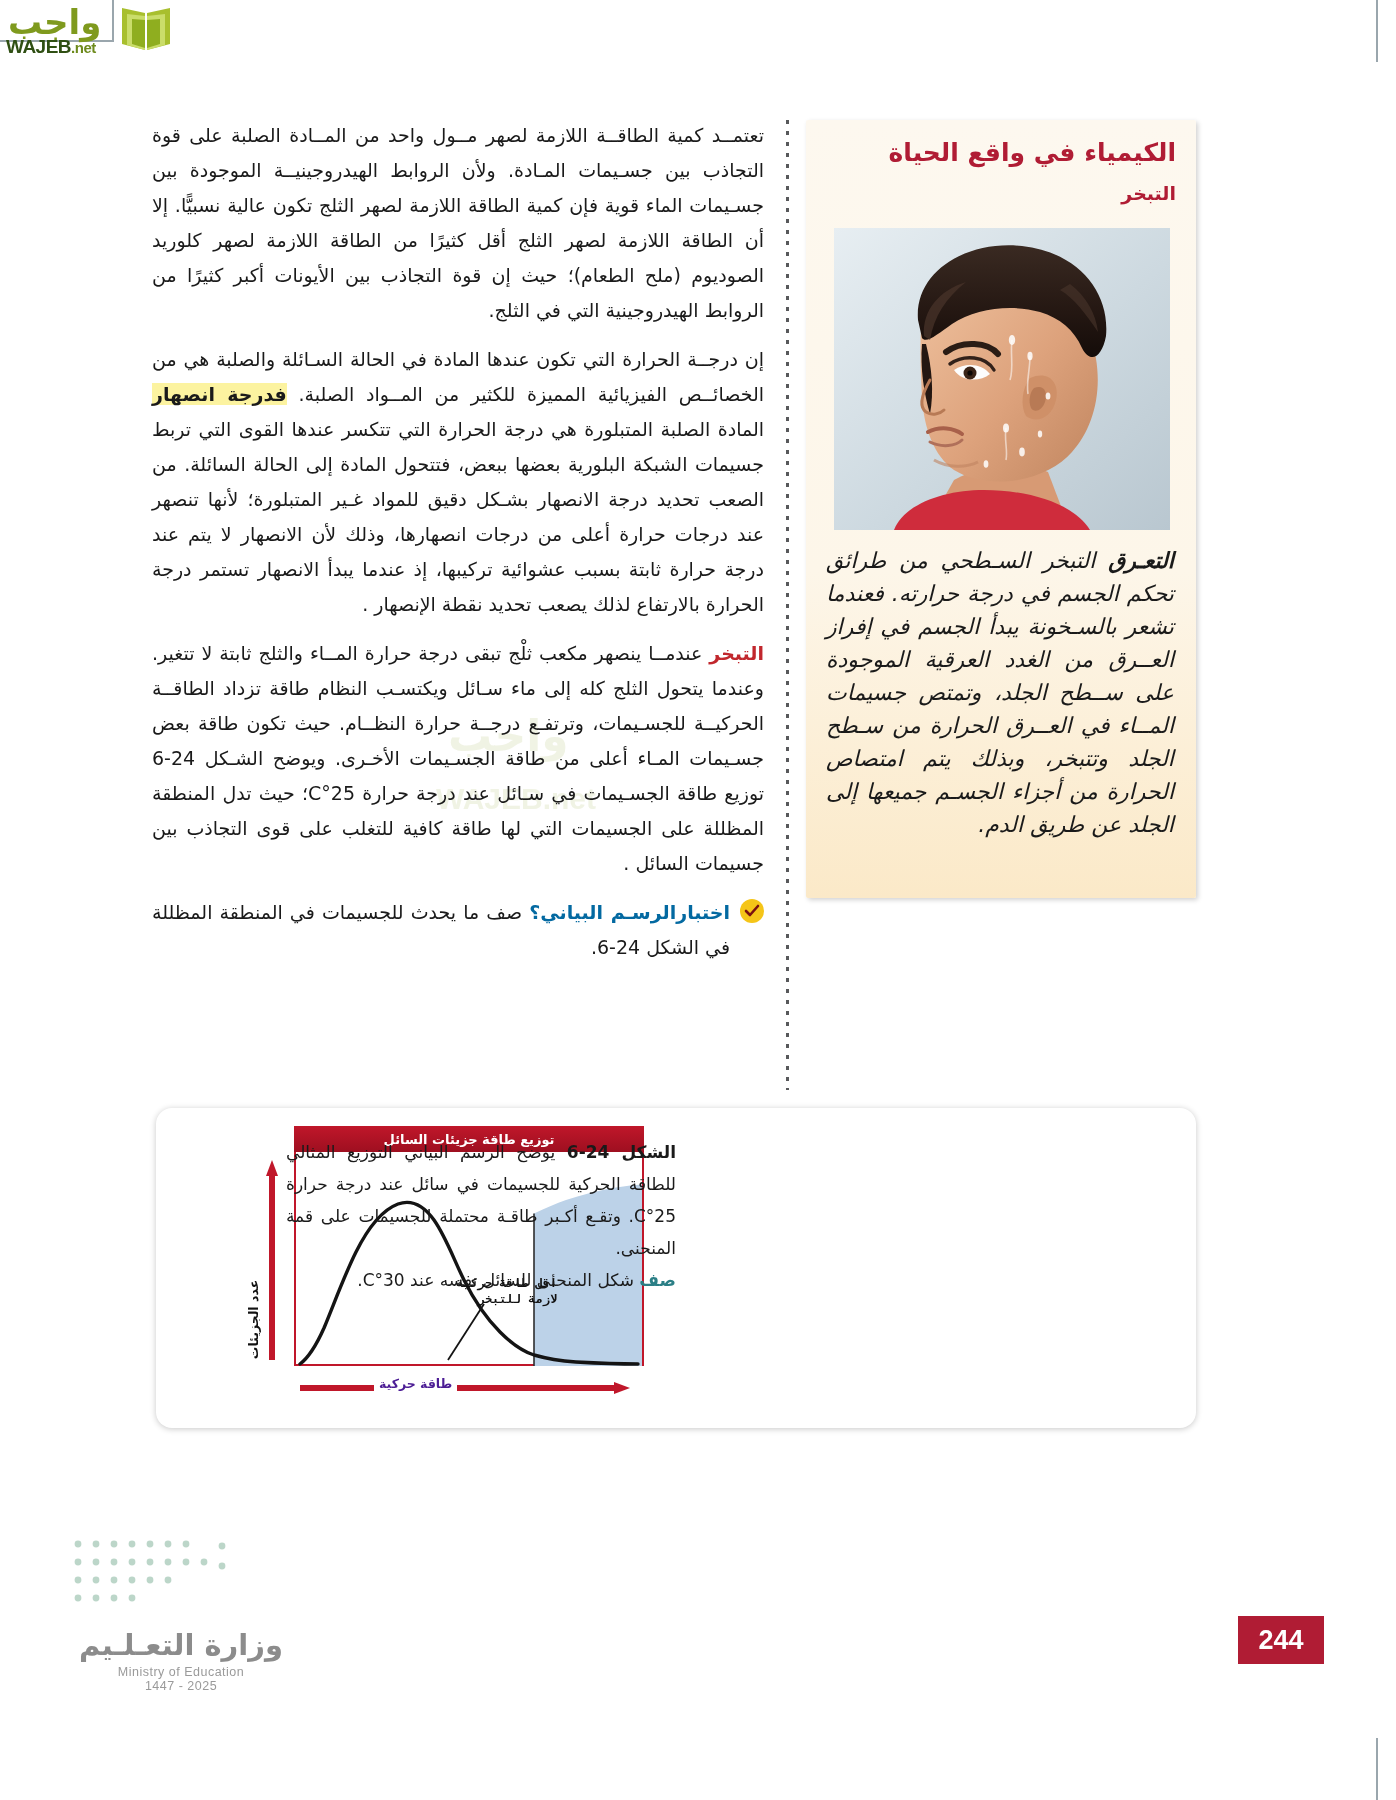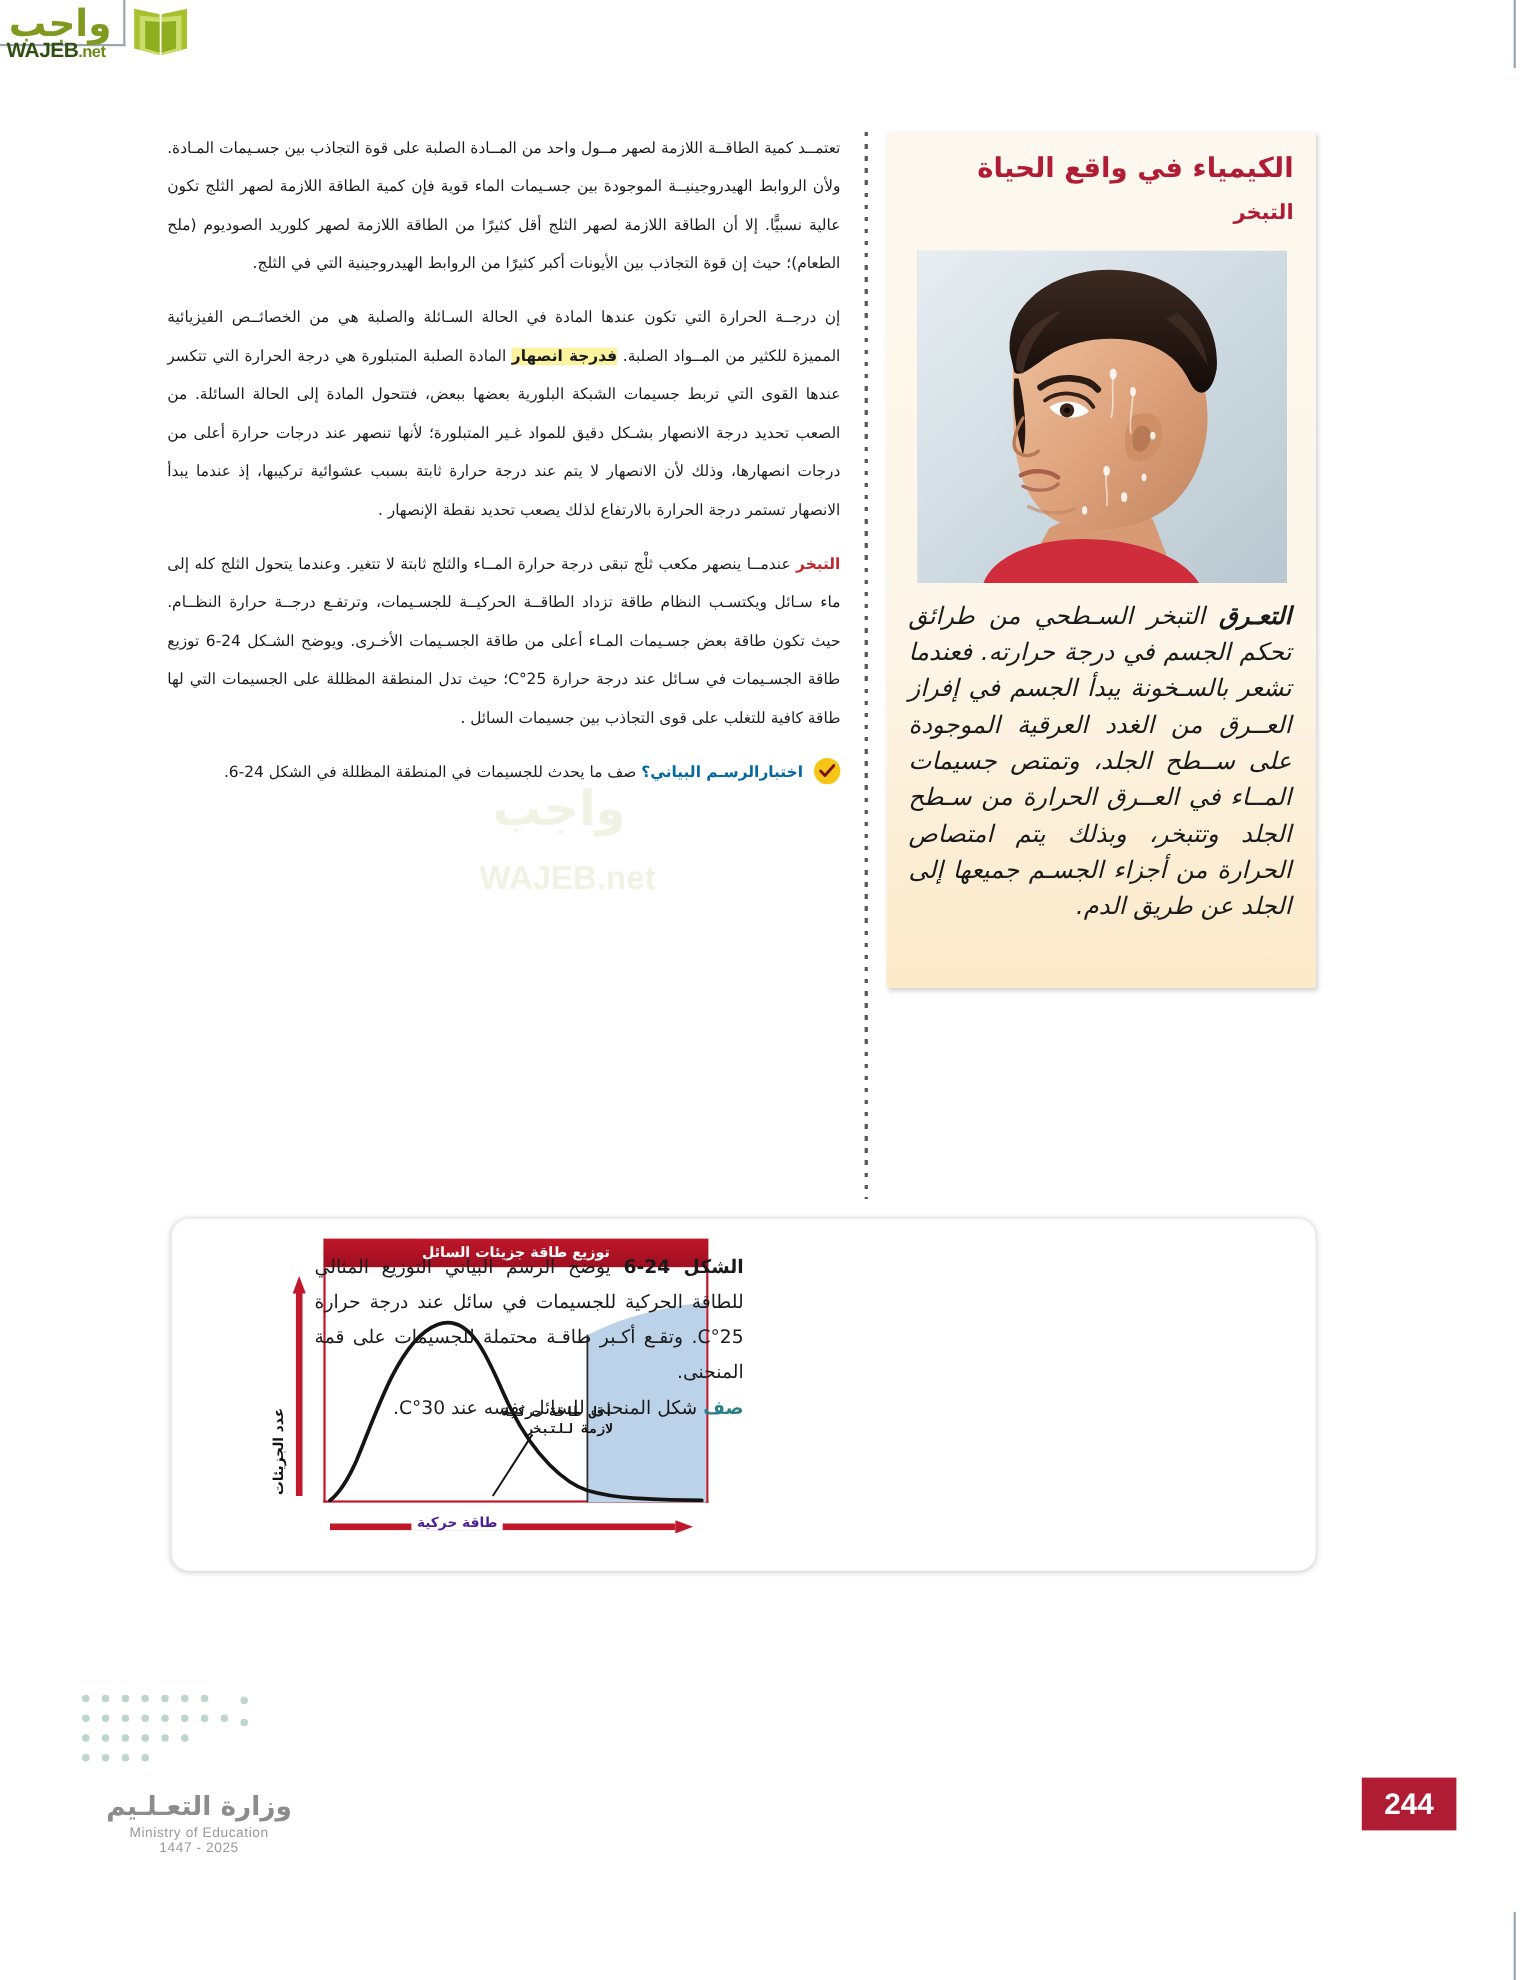--- a/index.html
+++ b/index.html
@@ -81,21 +81,21 @@
   }
 
   
   .main-col {
     position: absolute;
     right: 632px;
     top: 118px;
     width: 612px;
     direction: rtl;
     text-align: justify;
-    font-size: 14px;
+    font-size: 19px;
     line-height: 35px;
     color: #1a1a1a;
     font-family: "DejaVu Sans", sans-serif;
   }
   .main-col p { margin: 0 0 14px 0; }
   .hl-yellow {
     background: #fcf3a0;
     font-weight: bold;
   }
   .red-term { color: #c1272d; font-weight: bold; }
@@ -264,21 +264,21 @@
 
   
   .moe {
     position: absolute;
     left: 66px; top: 1628px;
     width: 230px;
     text-align: center;
     direction: rtl;
   }
   .moe-ar {
-    font-size: 24px;
+    font-size: 29px;
     color: #8c8c8c;
     font-weight: bold;
     font-family: "DejaVu Sans", sans-serif;
     letter-spacing: 1px;
   }
   .moe-en {
     font-size: 12.5px;
     color: #9a9a9a;
     font-family: "Liberation Sans", sans-serif;
     margin-top: 3px;

